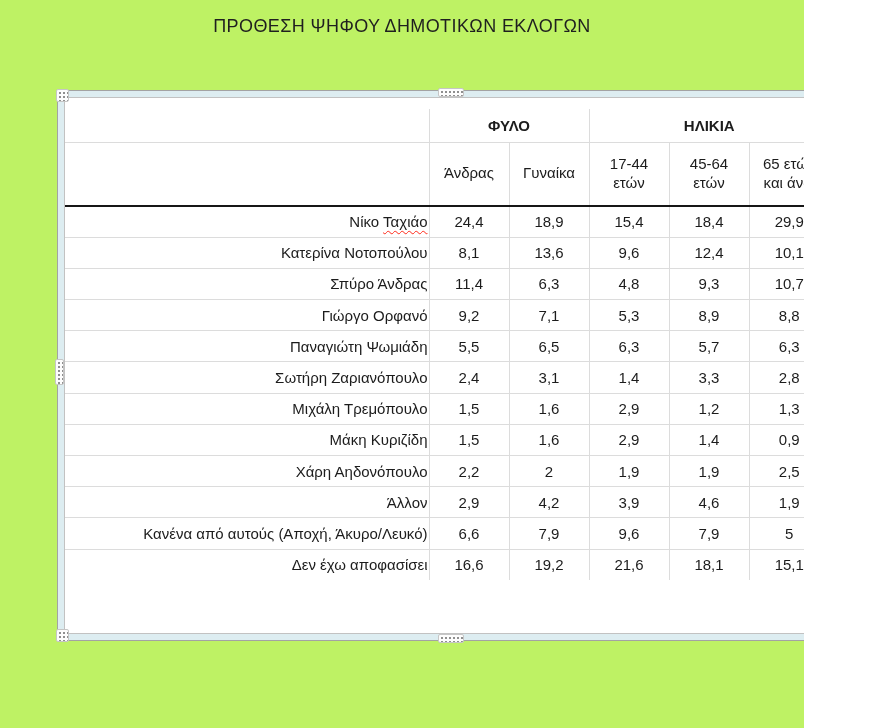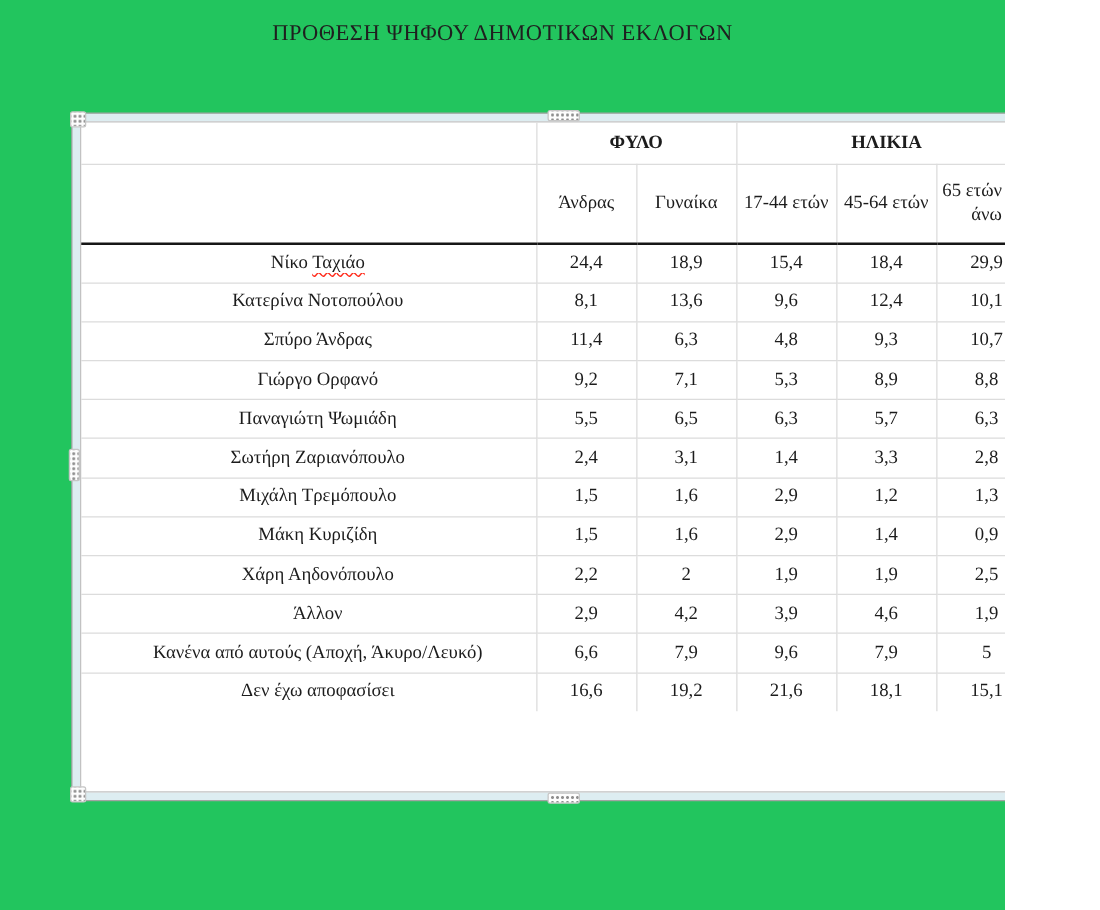--- a/index.html
+++ b/index.html
@@ -1,17 +1,17 @@
 <!DOCTYPE html>
 <html><head>
 <meta charset="utf-8">
 <style>
   html,body{margin:0;padding:0;background:#ffffff;}
   body{font-family:"Liberation Sans","DejaVu Sans",sans-serif;color:#1c1c1c;}
-  #stage{position:relative;width:804px;height:728px;background:#22c55e;overflow:hidden;font-family:Liberation Serif, serif;}
+  #stage{position:relative;width:804px;height:728px;background:#bef264;overflow:hidden;}
 
   
   .slide-title{
     position:absolute;top:16px;left:0;width:100%;
     text-align:center;font-size:18px;letter-spacing:.4px;
     color:#1f1f1f;white-space:nowrap;
   }
 
   
   .sel-frame{
@@ -33,33 +33,33 @@
   .h-left{left:-3px;top:268px;width:7px;height:24px;}
   .h-right{right:-3px;top:264px;width:7px;height:24px;}
   .h-corner{width:11px;height:11px;}
   .h-tl{left:-2px;top:-2px;}
   .h-tr{right:-2px;top:-2px;}
   .h-bl{left:-2px;bottom:-2px;}
   .h-br{right:-2px;bottom:-2px;}
 
   
   table.poll{
-    position:absolute;left:0;top:0;width:100%;
+    position:absolute;left:0;top:11px;width:100%;
     border-collapse:collapse;border-style:hidden;
     table-layout:fixed;font-size:15px;
   }
   table.poll th,table.poll td{
     border:1px solid #dcdcdc;font-weight:400;
     overflow:hidden;box-sizing:border-box;
   }
   tr.row-group th{height:33px;font-weight:700;text-align:center;font-size:15px;}
   tr.row-sub th{height:64px;text-align:center;line-height:1.25;padding:2px 4px;}
   tr.row-sub th{border-bottom:2px solid #161616;}
   tbody td{height:31.2px;vertical-align:middle;}
-  td.name-cell{text-align:center;padding-left:16px;}
+  td.name-cell{text-align:right;padding-left:16px;}
   td.num-cell{text-align:center;padding:0;}
   .misspelled{
     text-decoration:underline;text-decoration-style:wavy;
     text-decoration-color:#ff2a1a;text-decoration-thickness:1px;
     text-underline-offset:3px;text-decoration-skip-ink:none;
   }
 </style>
 </head>
 <body>
 

